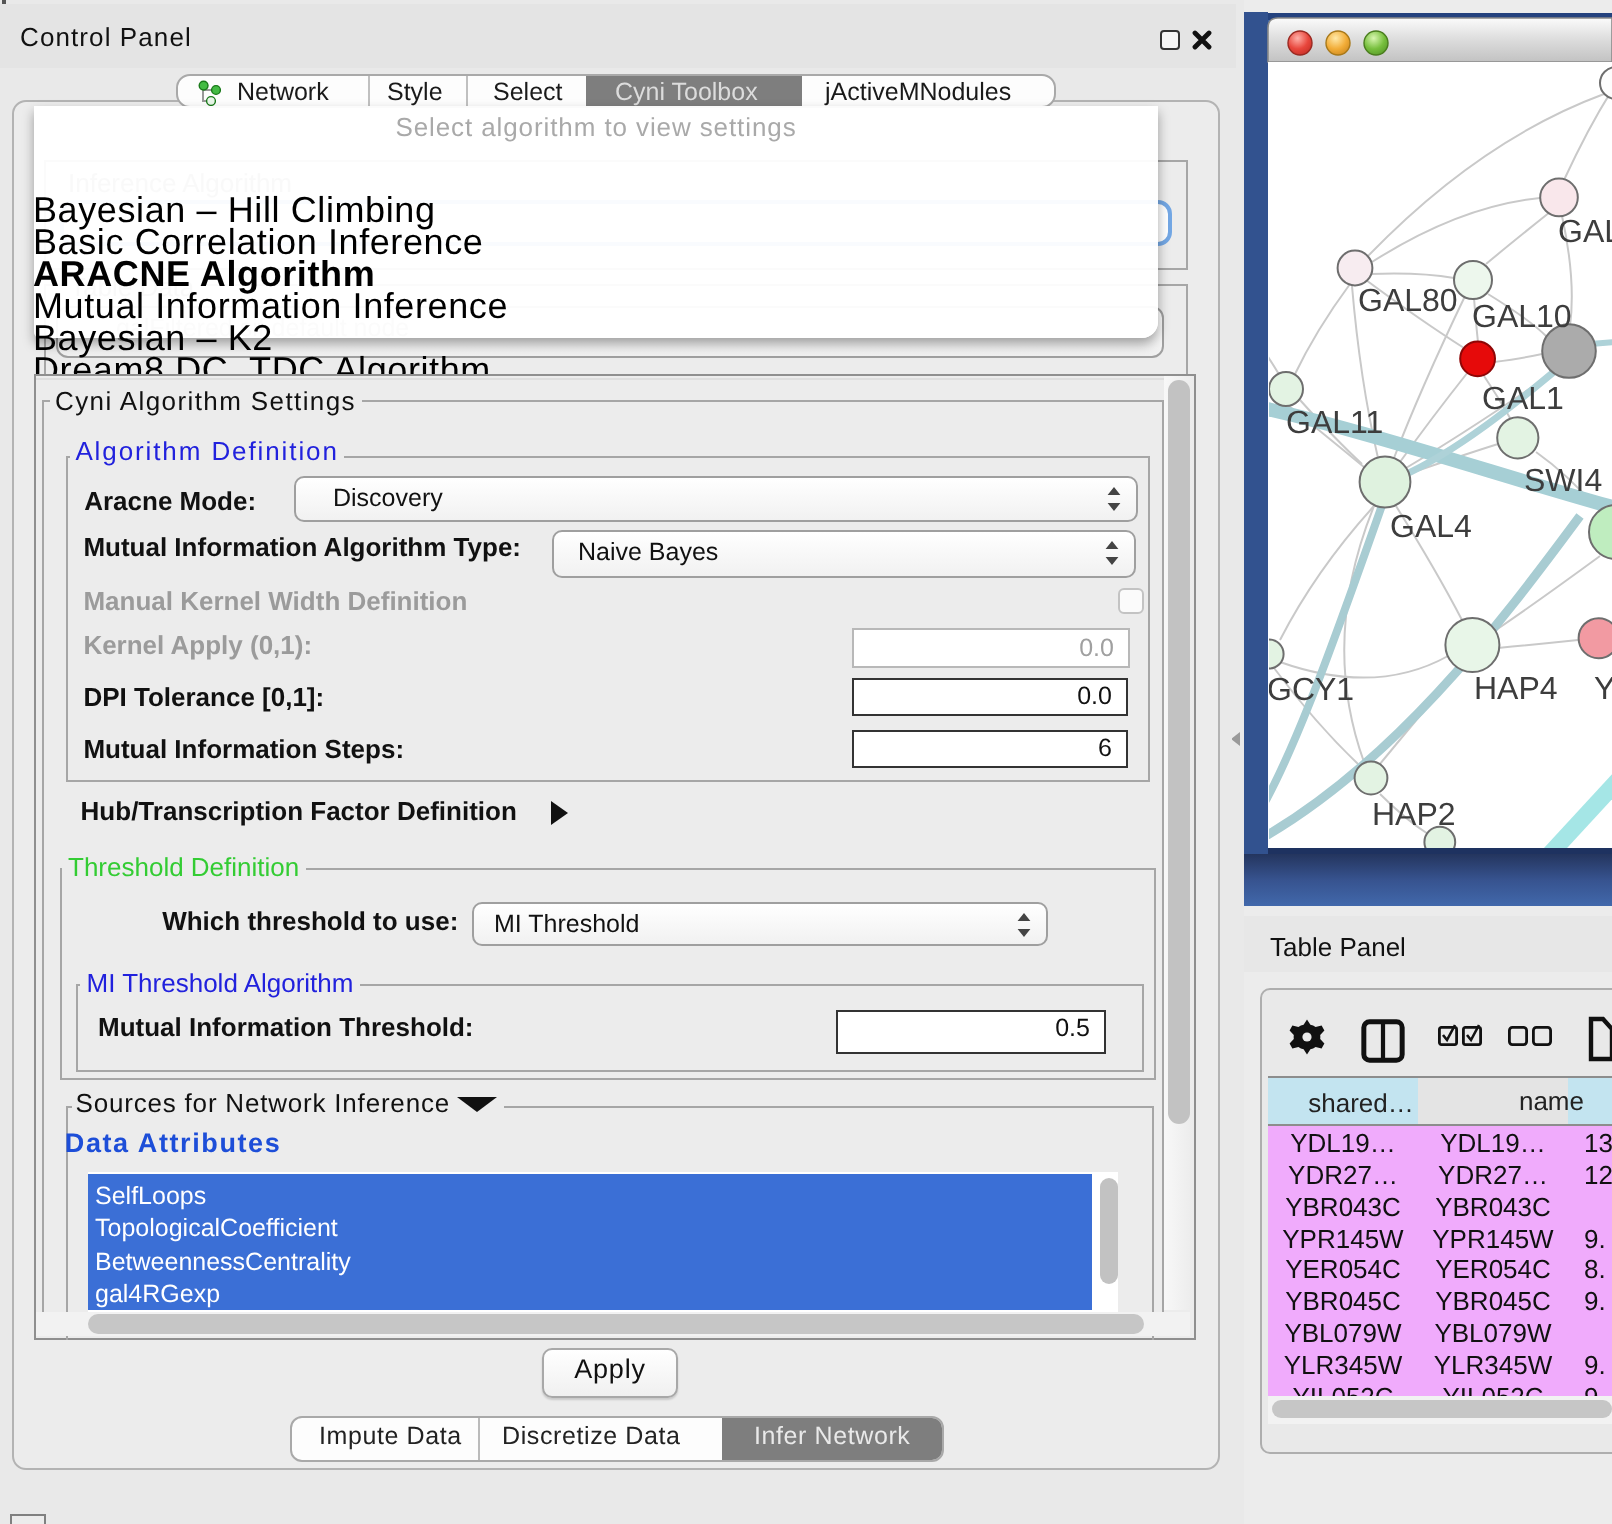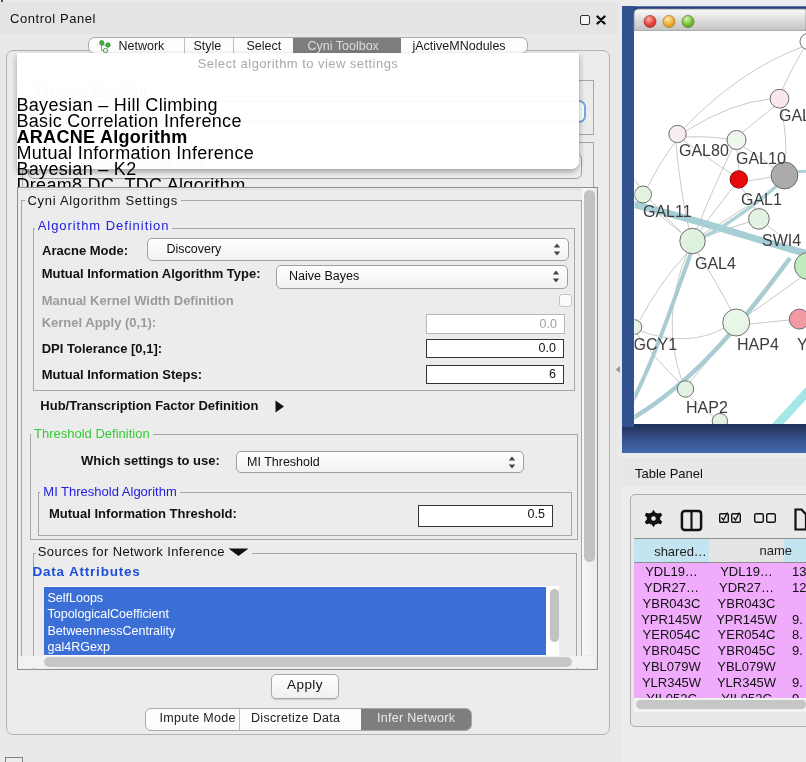--- a/index.html
+++ b/index.html
@@ -101,21 +101,21 @@
 <div class="field" style="left:426px;top:364.7px;width:129px;height:15.8px;border:1.5px solid #333;padding:1.5px 7px 0 0;">6</div>
 
 <div class="abs b" style="left:40.3px;top:397.6px;font-size:13px;color:#111;">Hub/Transcription Factor Definition</div>
 <svg class="abs" style="left:274px;top:399.5px;" width="11" height="13" viewBox="0 0 11 13">
     <path d="M1.5 0.5 L10 6.5 L1.5 12.5 Z" fill="#111"></path>
   </svg>
 
 <div class="grp" style="left:30px;top:434.3px;width:546px;height:104px;"></div>
 <div class="gtitle" style="left:31px;top:425.8px;color:#33cc33;">Threshold Definition</div>
 
-<div class="lbl" style="left:81.1px;top:452.9px;">Which settings to use:</div>
+<div class="lbl" style="left:81.1px;top:452.9px;">Which threshold to use:</div>
 <div class="combo" style="left:236px;top:451.4px;width:286px;height:19.5px;">
   <span class="tx" style="left:10px;top:2.5px;">MI Threshold</span>
   <svg class="arrows" style="top:3.5px;" viewBox="0 0 8 13">
       <path d="M4 0.5 L7.2 4.5 L0.8 4.5 Z M4 12.5 L0.8 8.5 L7.2 8.5 Z" fill="#444"></path>
     </svg>
 </div>
 
 <div class="grp" style="left:37.8px;top:492px;width:532px;height:42px;"></div>
 <div class="gtitle" style="left:40.3px;top:483.5px;color:#2121dd;">MI Threshold Algorithm</div>
 <div class="lbl" style="left:49px;top:506.4px;text-align:right;">Mutual Information Threshold:</div>
@@ -137,21 +137,21 @@
 
 <div class="abs" style="left:582px;top:188px;width:14px;height:467px;background:linear-gradient(90deg,#f8f8f8,#ececec);"></div>
 <div class="abs" style="left:584px;top:190px;width:11px;height:372px;background:#c2c2c2;border-radius:5.5px;"></div>
 <div class="abs" style="left:18.2px;top:655.5px;width:577px;height:12px;background:#f2f2f2;"></div>
 <div class="abs" style="left:44px;top:657px;width:528px;height:9.5px;background:#c6c6c6;border-radius:5px;"></div>
 
 <div class="abs" style="left:271px;top:674px;width:66px;height:21px;background:linear-gradient(#ffffff,#f0f0f0);border:1px solid #a8a8a8;border-radius:5px;box-shadow:0 1px 1px rgba(0,0,0,0.15);text-align:center;font-size:13.5px;letter-spacing:0.4px;color:#111;padding-top:2px;">Apply</div>
 
 <div class="abs" style="left:145px;top:707.5px;width:325px;height:21px;background:#fdfdfd;border:1px solid #a9a9a9;border-radius:6px;overflow:hidden;font-size:12.5px;letter-spacing:0.3px;color:#222;">
   <div class="abs" style="left:0;top:0;width:93px;height:21px;border-right:1px solid #bbb;"></div>
-  <div class="abs" style="left:13.5px;top:2.2px;">Impute Mode</div>
+  <div class="abs" style="left:13.5px;top:2.2px;">Impute Data</div>
   <div class="abs" style="left:105px;top:2.2px;">Discretize Data</div>
   <div class="abs" style="left:215px;top:0;width:110px;height:21px;background:#7e7e7e;"></div>
   <div class="abs" style="left:231px;top:2.2px;color:#e9e9e9;">Infer Network</div>
 </div>
 
 <div class="abs" style="left:5px;top:757px;width:16px;height:10px;border:1.5px solid #808080;background:#ececec;"></div>
 
 <div class="abs" style="left:615.5px;top:366px;width:4.5px;height:7px;background:#9a9a9a;clip-path:polygon(100% 0,100% 100%,0 50%);"></div>
 
 <svg class="abs" style="left:622px;top:0;" width="184" height="453" viewBox="622 0 184 453">

